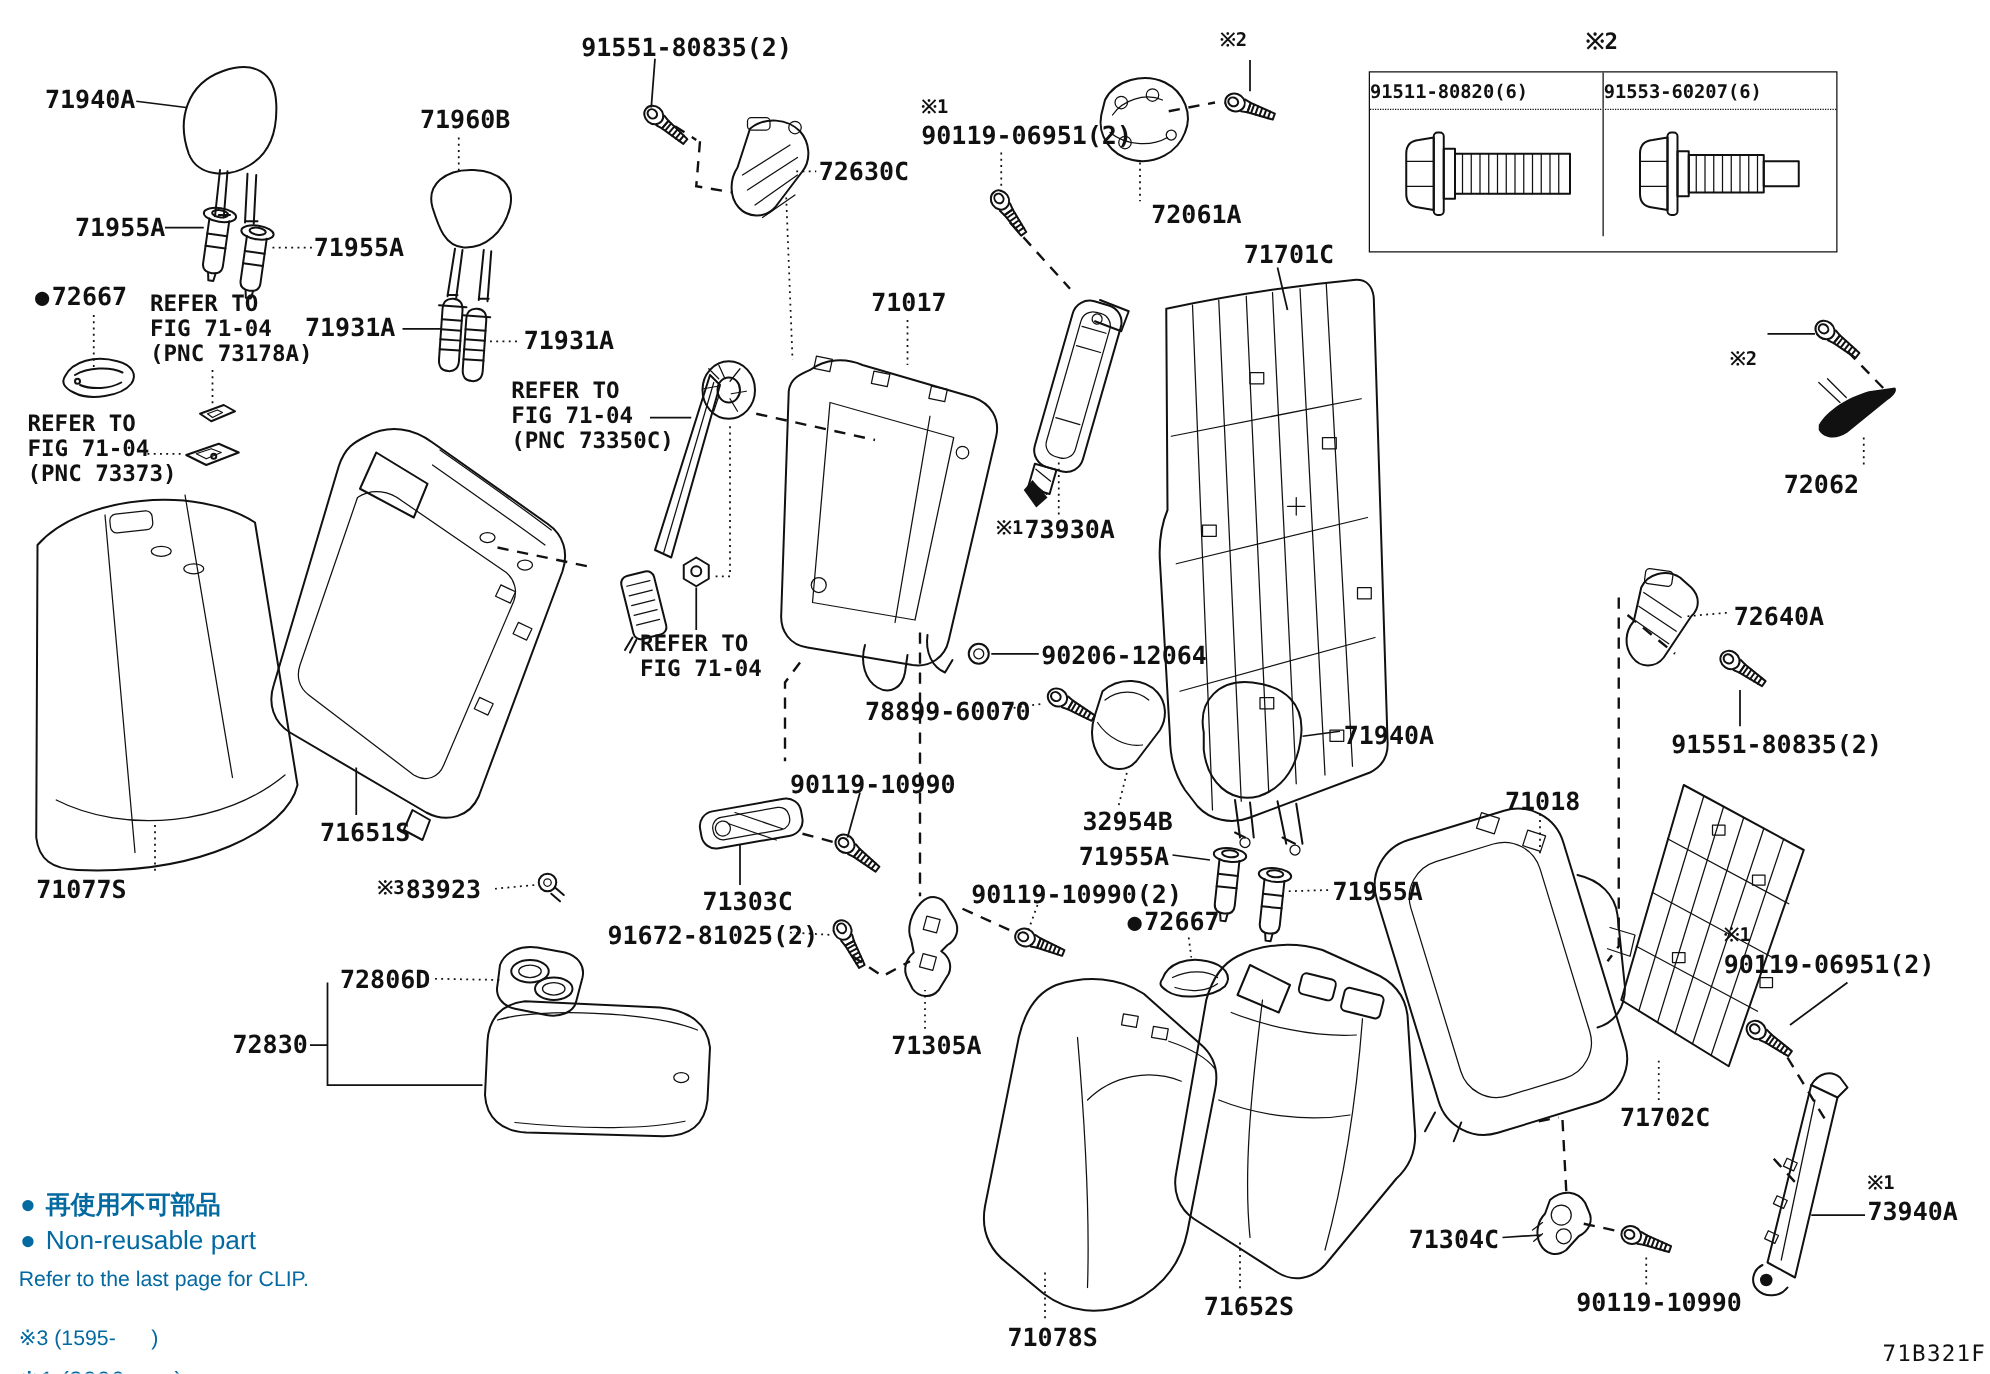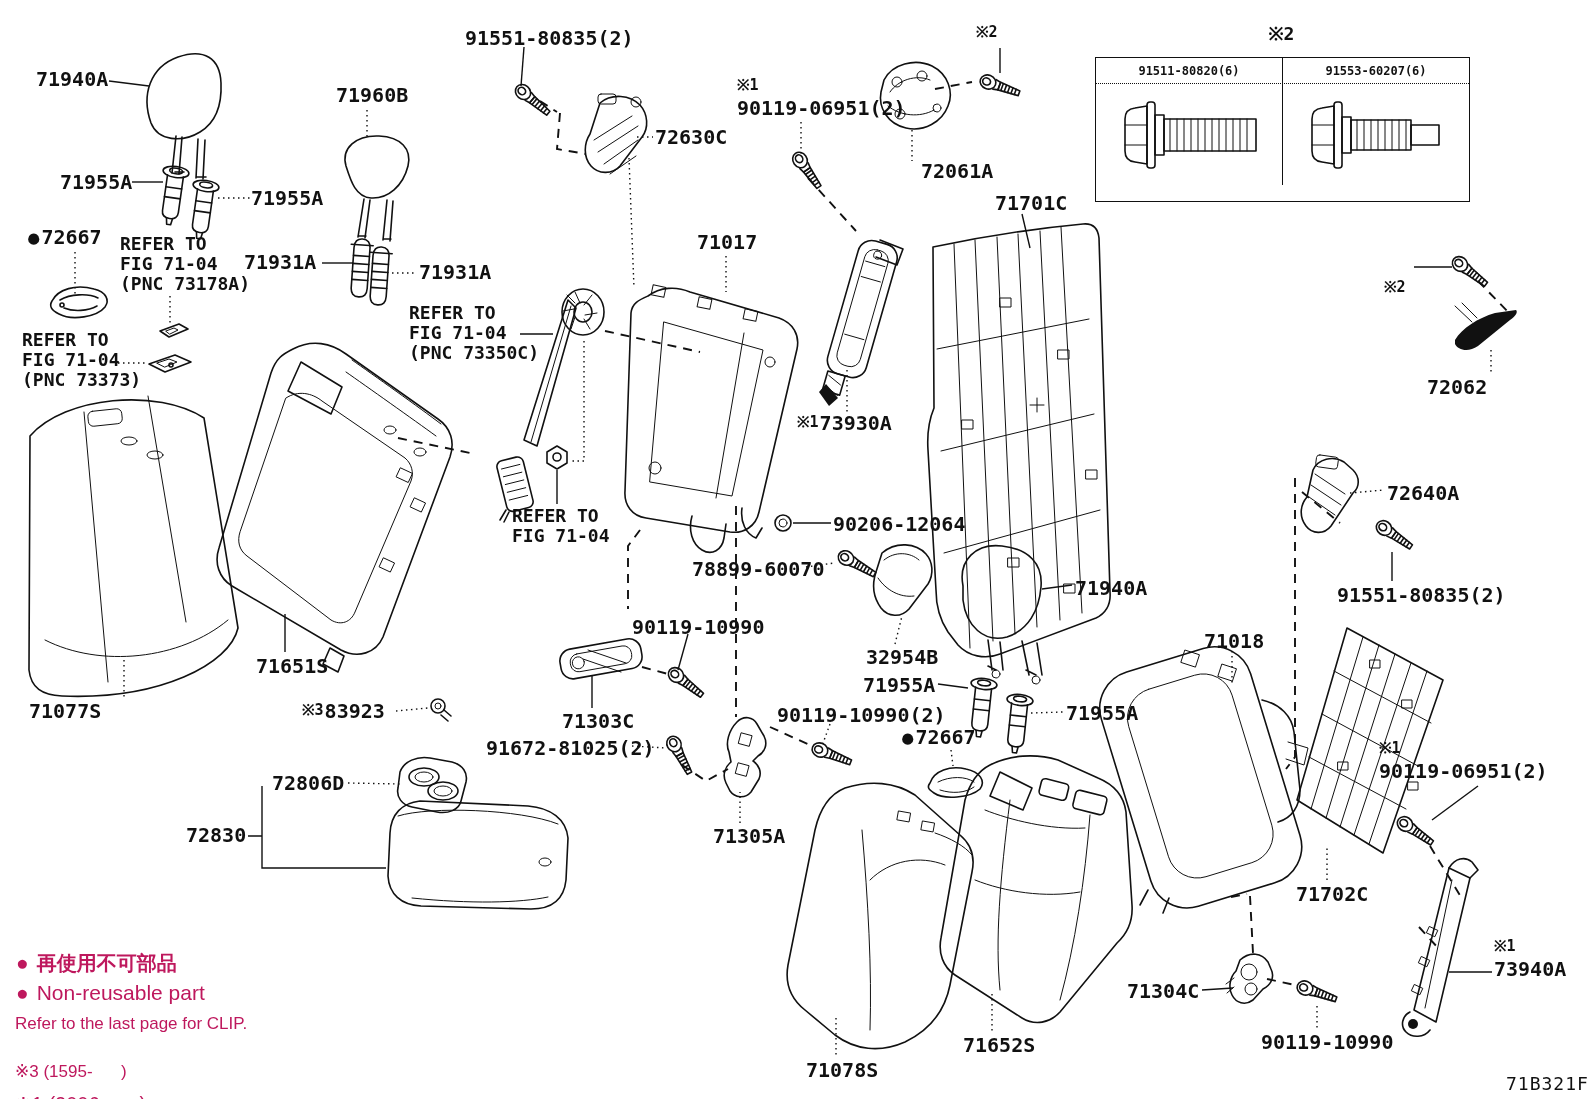--- a/index.html
+++ b/index.html
@@ -14,28 +14,28 @@
   .ldt{fill:none;stroke:#111;stroke-width:1.4;stroke-dasharray:1.5 3.5}
   .lds{fill:none;stroke:#111;stroke-width:1.9;stroke-dasharray:9 7}
   .lbl{position:absolute;font-weight:bold;font-size:20px;line-height:1.12;
        white-space:pre;letter-spacing:0;color:#111}
   .rf{font-size:18px}
   .note{font-size:15px;position:relative;top:-3px;margin-right:1px}
   .stack span{display:block}
   .blt{font-size:19px;margin-right:2px}
   .tbl{position:absolute;border:1.6px solid #111}
   .tbl .hdr{display:flex;border-bottom:1.6px dotted #111}
-  .tbl .hdr div{flex:1;text-align:center;font-weight:bold;font-size:12px;
+  .tbl .hdr div{flex:1;font-weight:bold;font-size:15px;
                 padding:6px 0 5px 0;font-family:"DejaVu Sans Mono",monospace}
   .tbl .hdr div:first-child{border-right:1.6px solid #111}
   .tbl .bdy{display:flex;height:101px}
   .tbl .bdy div{flex:1;display:flex;align-items:center;justify-content:center}
   .tbl .bdy div:first-child{border-right:1.6px solid #111}
   .tbl-title{position:absolute;text-align:center;font-weight:bold;font-size:18px}
-  .lg{position:absolute;font-family:"Liberation Sans","DejaVu Sans",sans-serif;color:#be185d}
+  .lg{position:absolute;font-family:"Liberation Sans","DejaVu Sans",sans-serif;color:#0369a1}
   .lg .blt2{font-size:21px;margin-right:8px}
   .code{position:absolute;font-size:18px;letter-spacing:1px}
 </style>
 </head>
 <body>
 
 <div id="stage">
 
 <svg id="art" width="1592" height="1099" viewBox="0 0 1592 1099">
   <defs>

